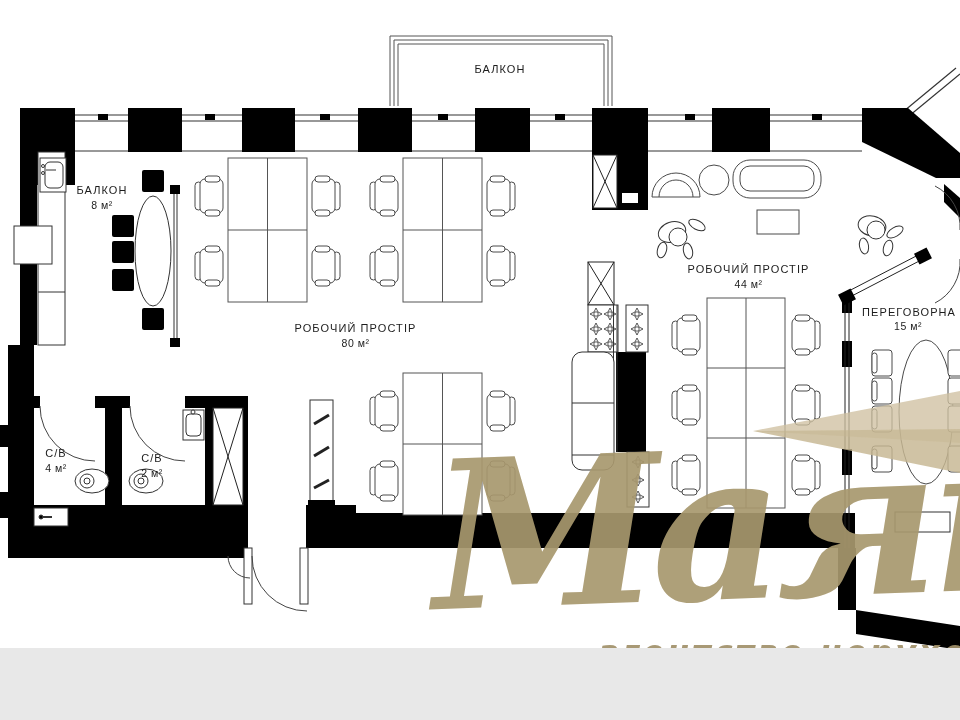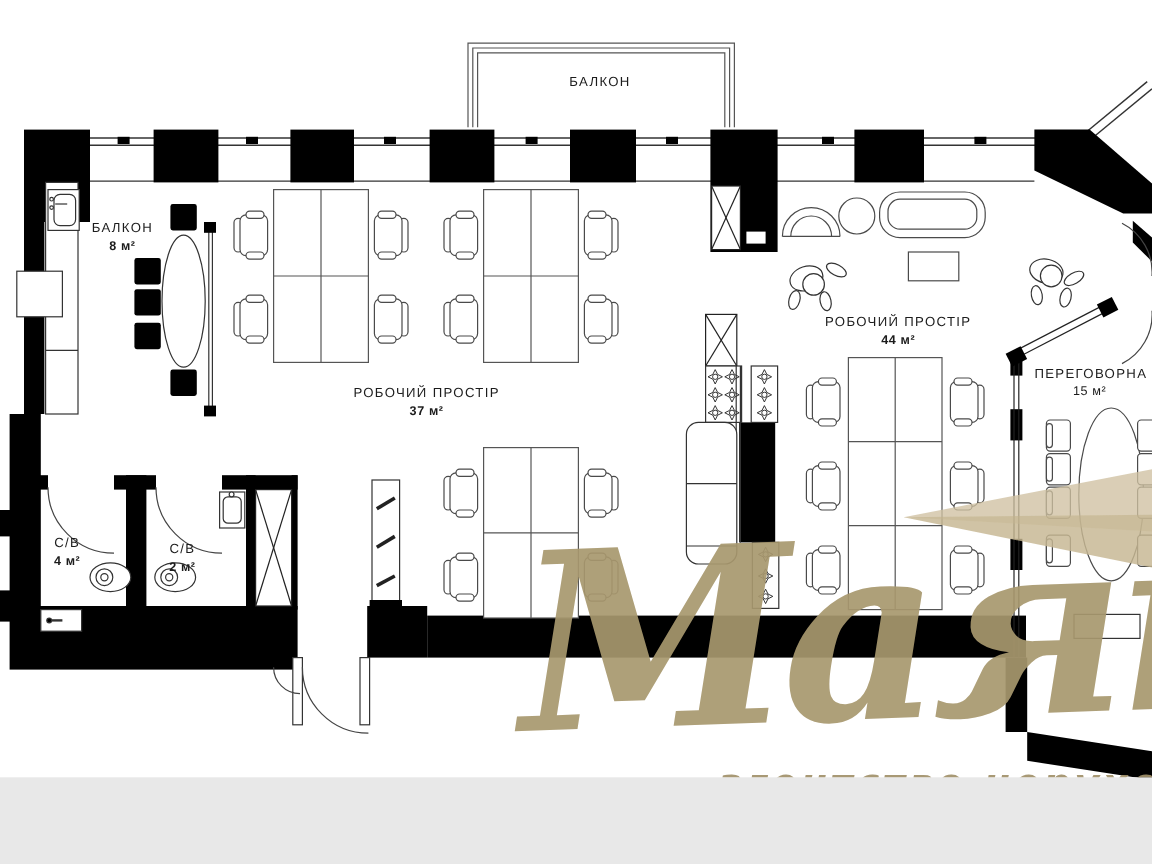--- a/index.html
+++ b/index.html
@@ -1,21 +1,21 @@
 <!DOCTYPE html>
 <html><head>
 <meta charset="utf-8">
 <style>
   html,body{margin:0;padding:0;background:#e8e8e8;}
   #stage{position:relative;width:960px;height:648px;background:#fff;overflow:hidden;
          font-family:"Liberation Sans",sans-serif;}
   #plan-svg{position:absolute;left:0;top:0;}
   .lbl{position:absolute;color:#1c1c1c;text-align:center;line-height:1.35;
        font-size:11px;letter-spacing:1.1px;font-weight:500;}
-  .lbl .area{display:block;font-size:10.5px;letter-spacing:.5px;font-weight:bold;}
+  .lbl .area{display:block;font-size:10.5px;letter-spacing:.5px;}
   .lbl .nm{display:block;}
   #meeting-name{position:absolute;white-space:nowrap;font-size:11px;letter-spacing:1.1px;
        color:#1c1c1c;font-weight:500;}
   #meeting-area{position:absolute;font-size:10.5px;letter-spacing:.5px;color:#1c1c1c;
        text-align:center;width:60px;}
   #brand{position:absolute;left:432px;top:422px;width:700px;
          font-family:"DejaVu Serif",serif;font-style:italic;font-weight:bold;
          font-size:206px;line-height:206px;letter-spacing:-0.045em;
          color:#a8986e;transform:rotate(-2deg);white-space:nowrap;}
   #tagline{position:absolute;left:598px;top:633px;white-space:nowrap;
@@ -332,21 +332,21 @@
   <span class="nm">БАЛКОН</span>
 </div>
 
 <div class="lbl" style="left:60px;top:183px;width:84px;">
   <span class="nm">БАЛКОН</span>
   <span class="area">8 м²</span>
 </div>
 
 <div class="lbl" style="left:278px;top:321px;width:155px;">
   <span class="nm">РОБОЧИЙ ПРОСТІР</span>
-  <span class="area">37 м²</span>
+  <span class="area">80 м²</span>
 </div>
 
 <div class="lbl" style="left:686px;top:262px;width:125px;">
   <span class="nm">РОБОЧИЙ ПРОСТІР</span>
   <span class="area">44 м²</span>
 </div>
 
 <div id="meeting-name" style="left:862px;top:306px;">ПЕРЕГОВОРНА КІМНАТА</div>
 <div id="meeting-area" style="left:878px;top:320px;">15 м²</div>
 

